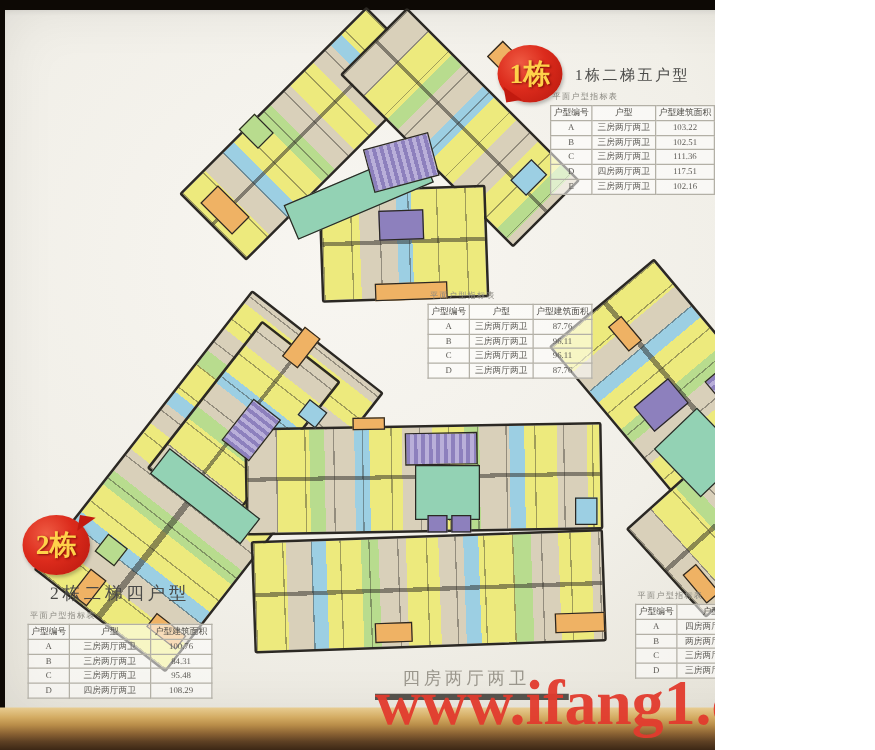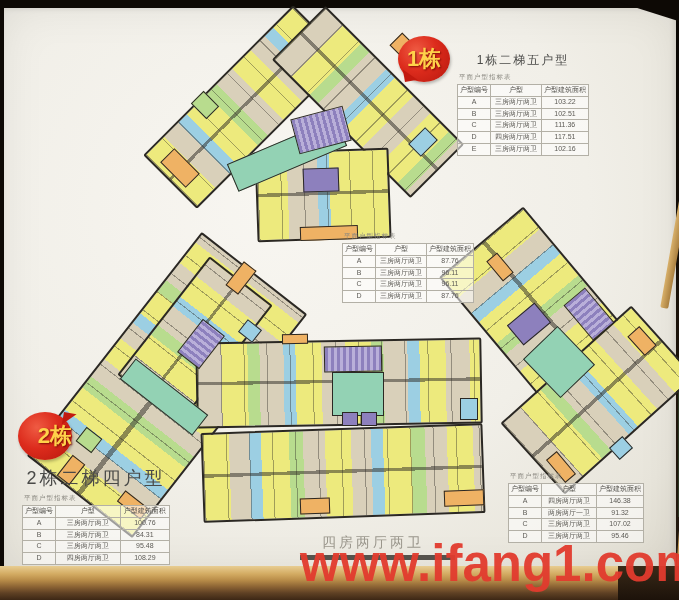--- a/index.html
+++ b/index.html
@@ -1,17 +1,17 @@
 <!DOCTYPE html>
 <html><head>
 <meta charset="utf-8">
 <style>
   html,body{margin:0;padding:0;}
-  .photo{position:relative;width:679px;height:600px;overflow:hidden;background:#0d0905;
-         font-family:Liberation Sans, sans-serif;}
+  .photo{position:relative;width:572px;height:600px;overflow:hidden;background:#0d0905;
+         font-family:Liberation Serif, serif;}
 
   
   .right-bg{position:absolute;left:676px;top:0;width:24px;height:600px;z-index:5;
             background:linear-gradient(180deg,#070503,#1c130a 60%,#241a10);}
   .moss-patch{position:absolute;left:678px;top:372px;width:22px;height:145px;background:#2c3824;z-index:6;}
   .stick{position:absolute;z-index:7;border-radius:2px;}
   .stick.s1{left:681px;top:70px;width:8px;height:240px;transform:rotate(10deg);
             background:linear-gradient(90deg,#d8b06a,#a97f3f);}
   .stick.s2{left:685px;top:280px;width:11px;height:330px;transform:rotate(4deg);
             background:linear-gradient(90deg,#c69d57,#8f6b33);}
@@ -54,21 +54,21 @@
          box-shadow:1px 2px 3px rgba(0,0,0,.25);}
   .badge::after{content:"";position:absolute;width:0;height:0;border:9px solid transparent;}
   .tail-bl::after{left:-2px;bottom:-9px;border-top-color:#c21a0f;transform:rotate(35deg);}
   .tail-b::after{bottom:-11px;left:58%;border-top-color:#c21a0f;transform:rotate(-18deg);}
   .tail-tr::after{top:-9px;right:-1px;border-bottom-color:#c21a0f;transform:rotate(-35deg);}
   .tail-tl::after{top:-9px;left:-1px;border-bottom-color:#c21a0f;transform:rotate(35deg);}
 
   
   .tblwrap{position:absolute;z-index:30;}
   .tbl-title{text-align:center;color:#4a4a48;font-size:12px;letter-spacing:2px;margin-bottom:4px;}
-  .tbl-title.big{font-size:18px;letter-spacing:3px;}
+  .tbl-title.big{font-size:14px;letter-spacing:3px;}
   .tbl-cap{font-size:6.5px;color:#8a8880;margin:0 0 2px 2px;letter-spacing:1px;}
   table.tbl{border-collapse:collapse;width:100%;background:rgba(255,255,255,.55);}
   table.tbl th,table.tbl td{border:1px solid #b3b0a6;font-size:7px;color:#5c5a55;
       padding:1px 2px;text-align:center;line-height:1.25;font-weight:normal;white-space:nowrap;}
   table.tbl th{color:#4e4c47;}
   table.tbl th:nth-child(1),table.tbl td:nth-child(1){width:22%;}
   table.tbl th:nth-child(2),table.tbl td:nth-child(2){width:44%;}
 
   
   .board-caption{position:absolute;left:322px;top:534px;z-index:30;color:#9a968c;
@@ -136,25 +136,25 @@
     <div class="accent purple" style="left:516px;top:306px;width:26px;height:36px;transform:rotate(50deg);"></div>
     <div class="accent orange" style="left:487px;top:260px;width:26px;height:14px;transform:rotate(50deg);"></div>
     <div class="accent orange" style="left:634px;top:328px;width:16px;height:26px;transform:rotate(-42deg);"></div>
     <div class="accent orange" style="left:546px;top:460px;width:30px;height:14px;transform:rotate(50deg);"></div>
     <div class="accent cyan" style="left:612px;top:440px;width:18px;height:16px;transform:rotate(-42deg);"></div>
   </div>
 
   <div class="badge tail-bl" style="left:398px;top:36px;width:52px;height:46px;font-size:22px;">
     <span>1栋</span>
   </div>
-  <div class="badge tail-tr" style="left:18px;top:412px;width:54px;height:48px;font-size:22px;justify-content:flex-end;">
+  <div class="badge tail-tr" style="left:18px;top:412px;width:54px;height:48px;font-size:22px;">
     <span>2栋</span>
   </div>
 
-  <div class="tblwrap" style="left:440px;top:52px;width:132px;margin-left:17px;">
+  <div class="tblwrap" style="left:440px;top:52px;width:132px;">
     <div class="tbl-title">1栋二梯五户型</div>
     <div class="tbl-cap">平面户型指标表</div>
     <table class="tbl">
         <tbody>
           <tr>
             <th>户型编号</th>
             <th>户型</th>
             <th>户型建筑面积</th>
           </tr>
           <tr>

